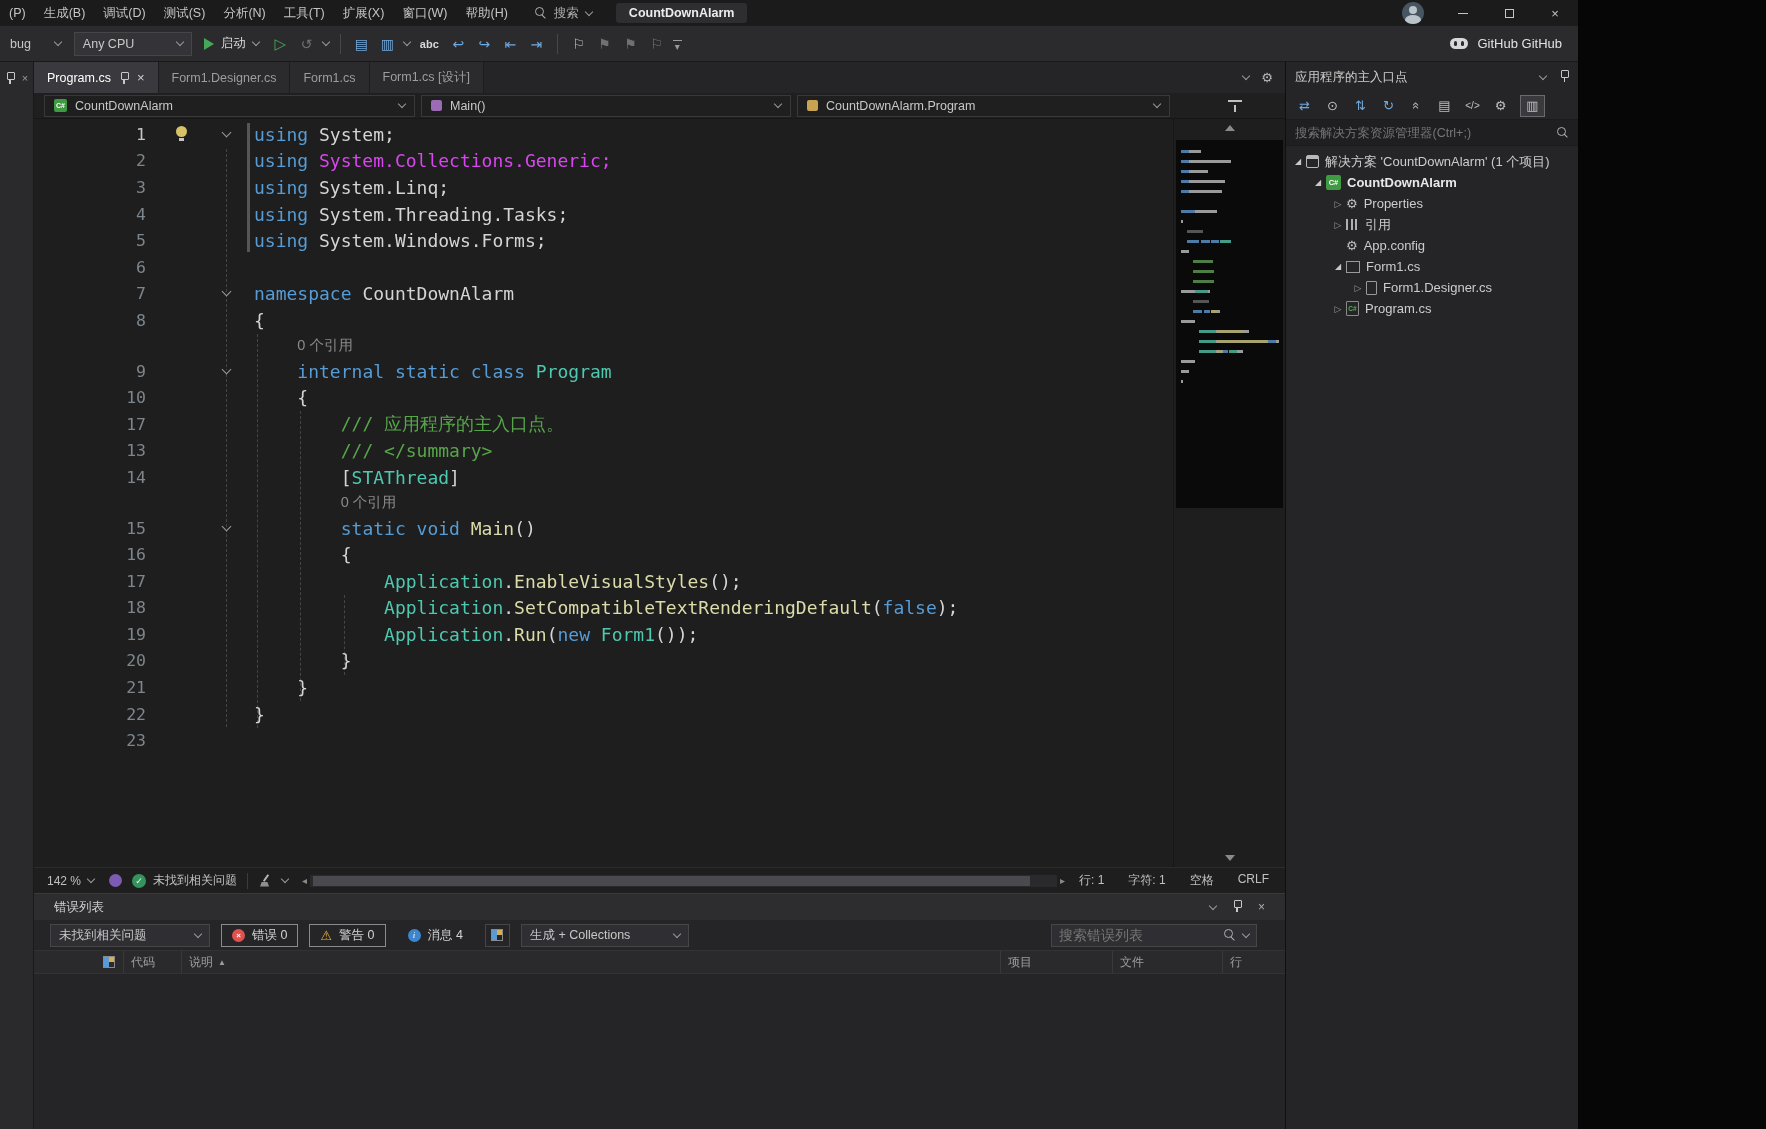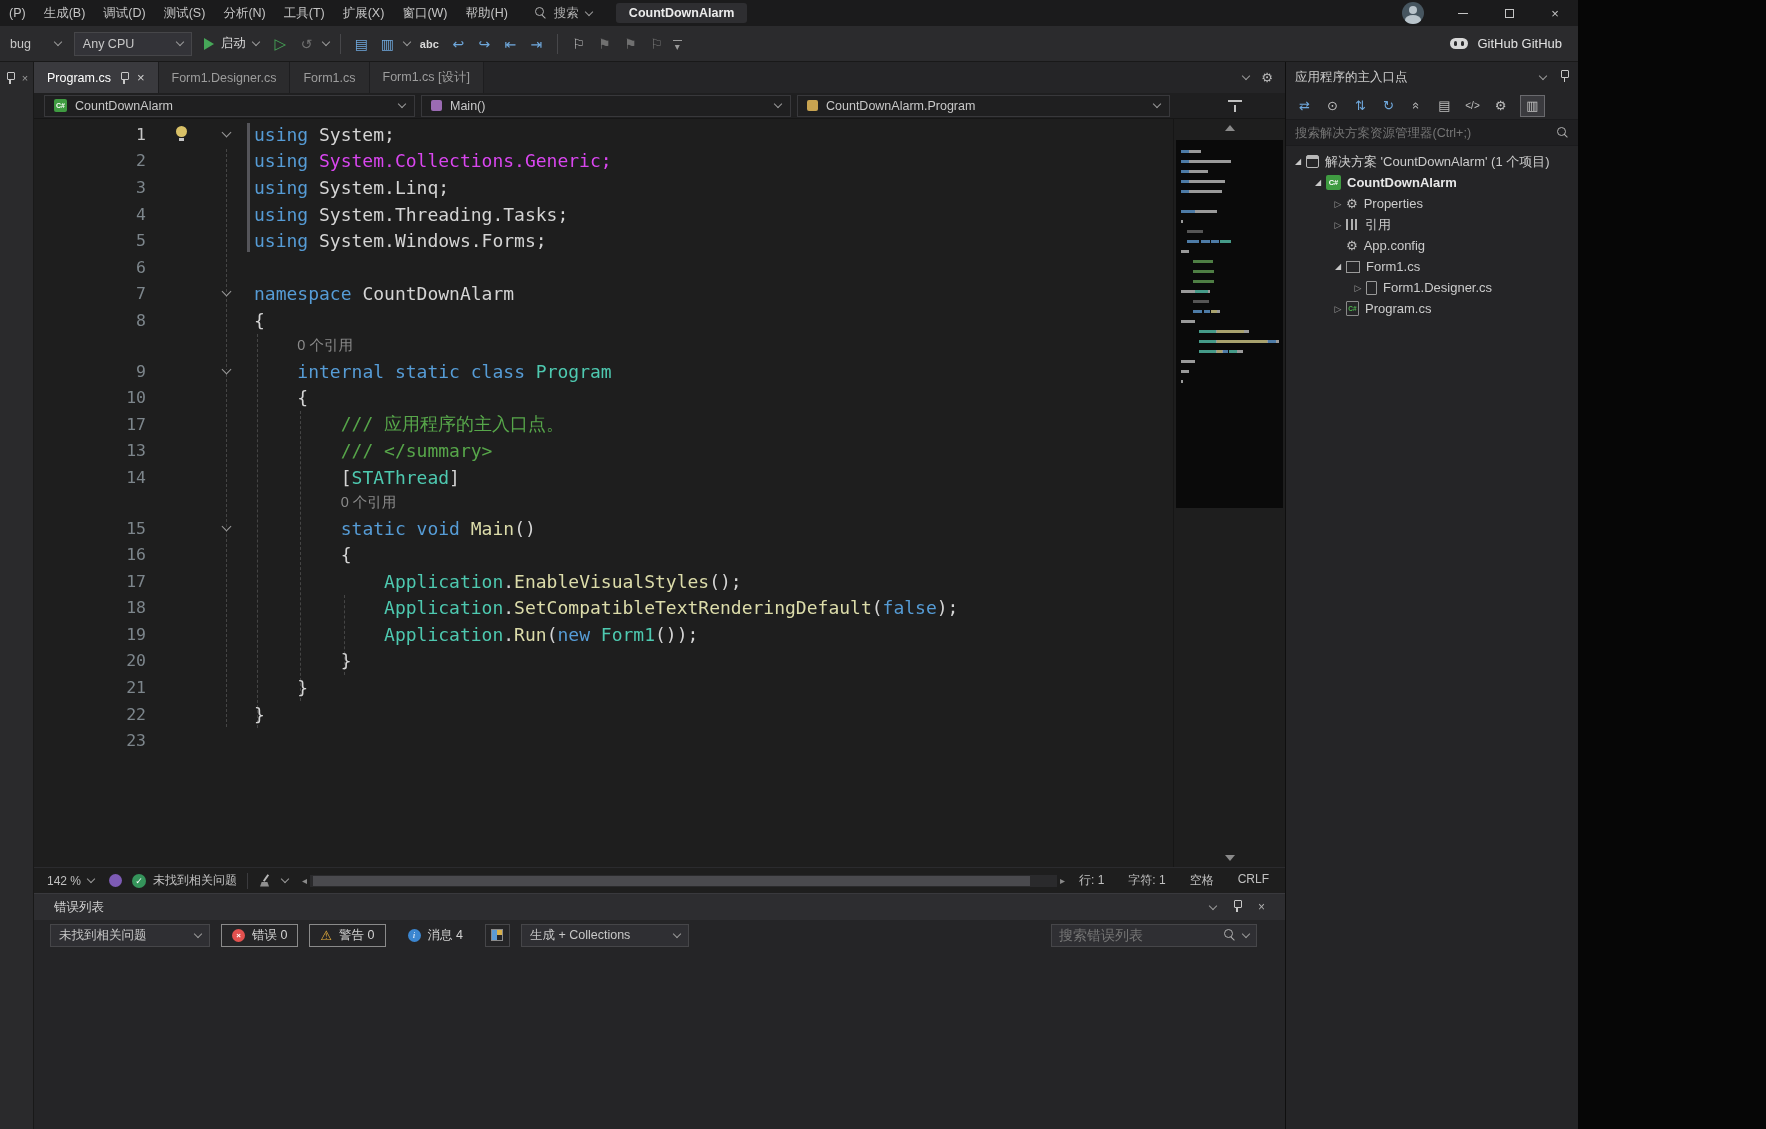--- a/index.html
+++ b/index.html
@@ -630,20 +630,33 @@
           <div class="el-dd" style="min-width:168px">
             <span>生成 + Collections</span>
             <span class="dd-arrow" style="margin-left:auto"></span>
           </div>
           <div class="el-search">
             <input placeholder="搜索错误列表" style="">
             <span class="mag-icon"></span>
             <span class="dd-arrow"></span>
           </div>
         </div>
+        <div class="el-cols">
+          <span class="el-colicon">
+              <span class="mini-grid"></span>
+            </span>
+          <span class="el-col c-code">代码</span>
+          <span class="el-col c-desc">
+            <span>说明</span>
+            <span class="sort">▲</span>
+          </span>
+          <span class="el-col c-proj">项目</span>
+          <span class="el-col c-file">文件</span>
+          <span class="el-col c-line">行</span>
+        </div>
         <div class="el-body"></div>
       </div>
     </div>
 
     <div class="sepanel">
       <div class="se-title">
         <span>应用程序的主入口点</span>
         <div class="se-ticons">
           <span class="dd-arrow"></span>
           <span><span class="pin-icon"></span></span>

